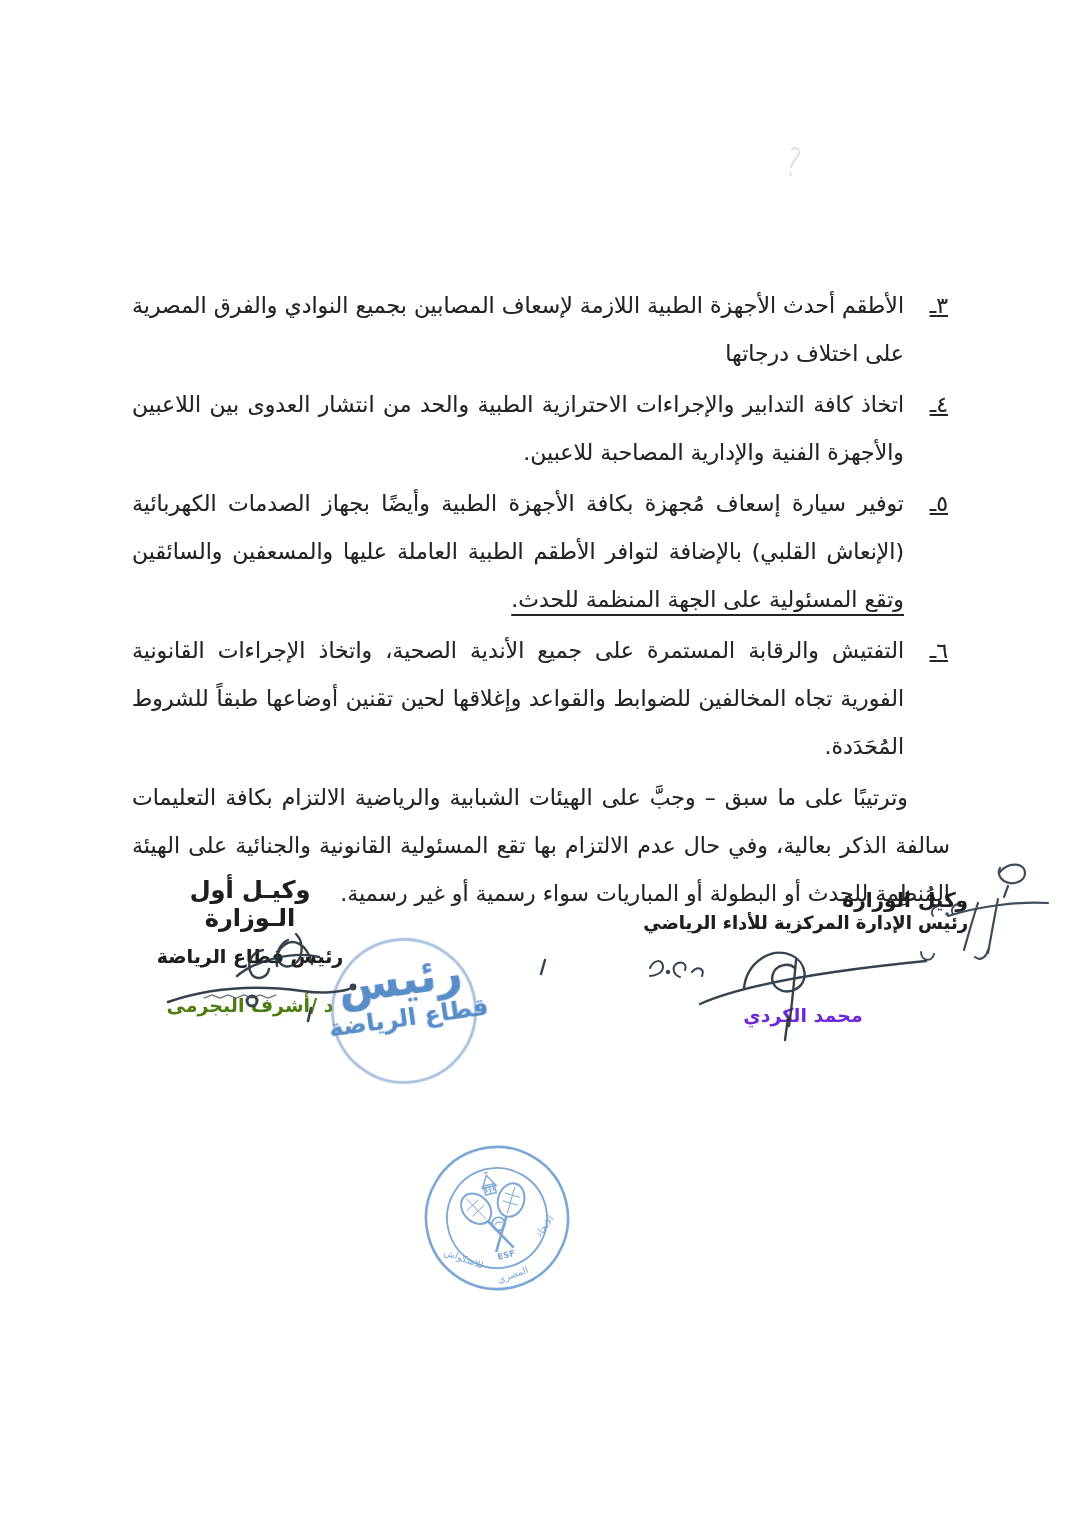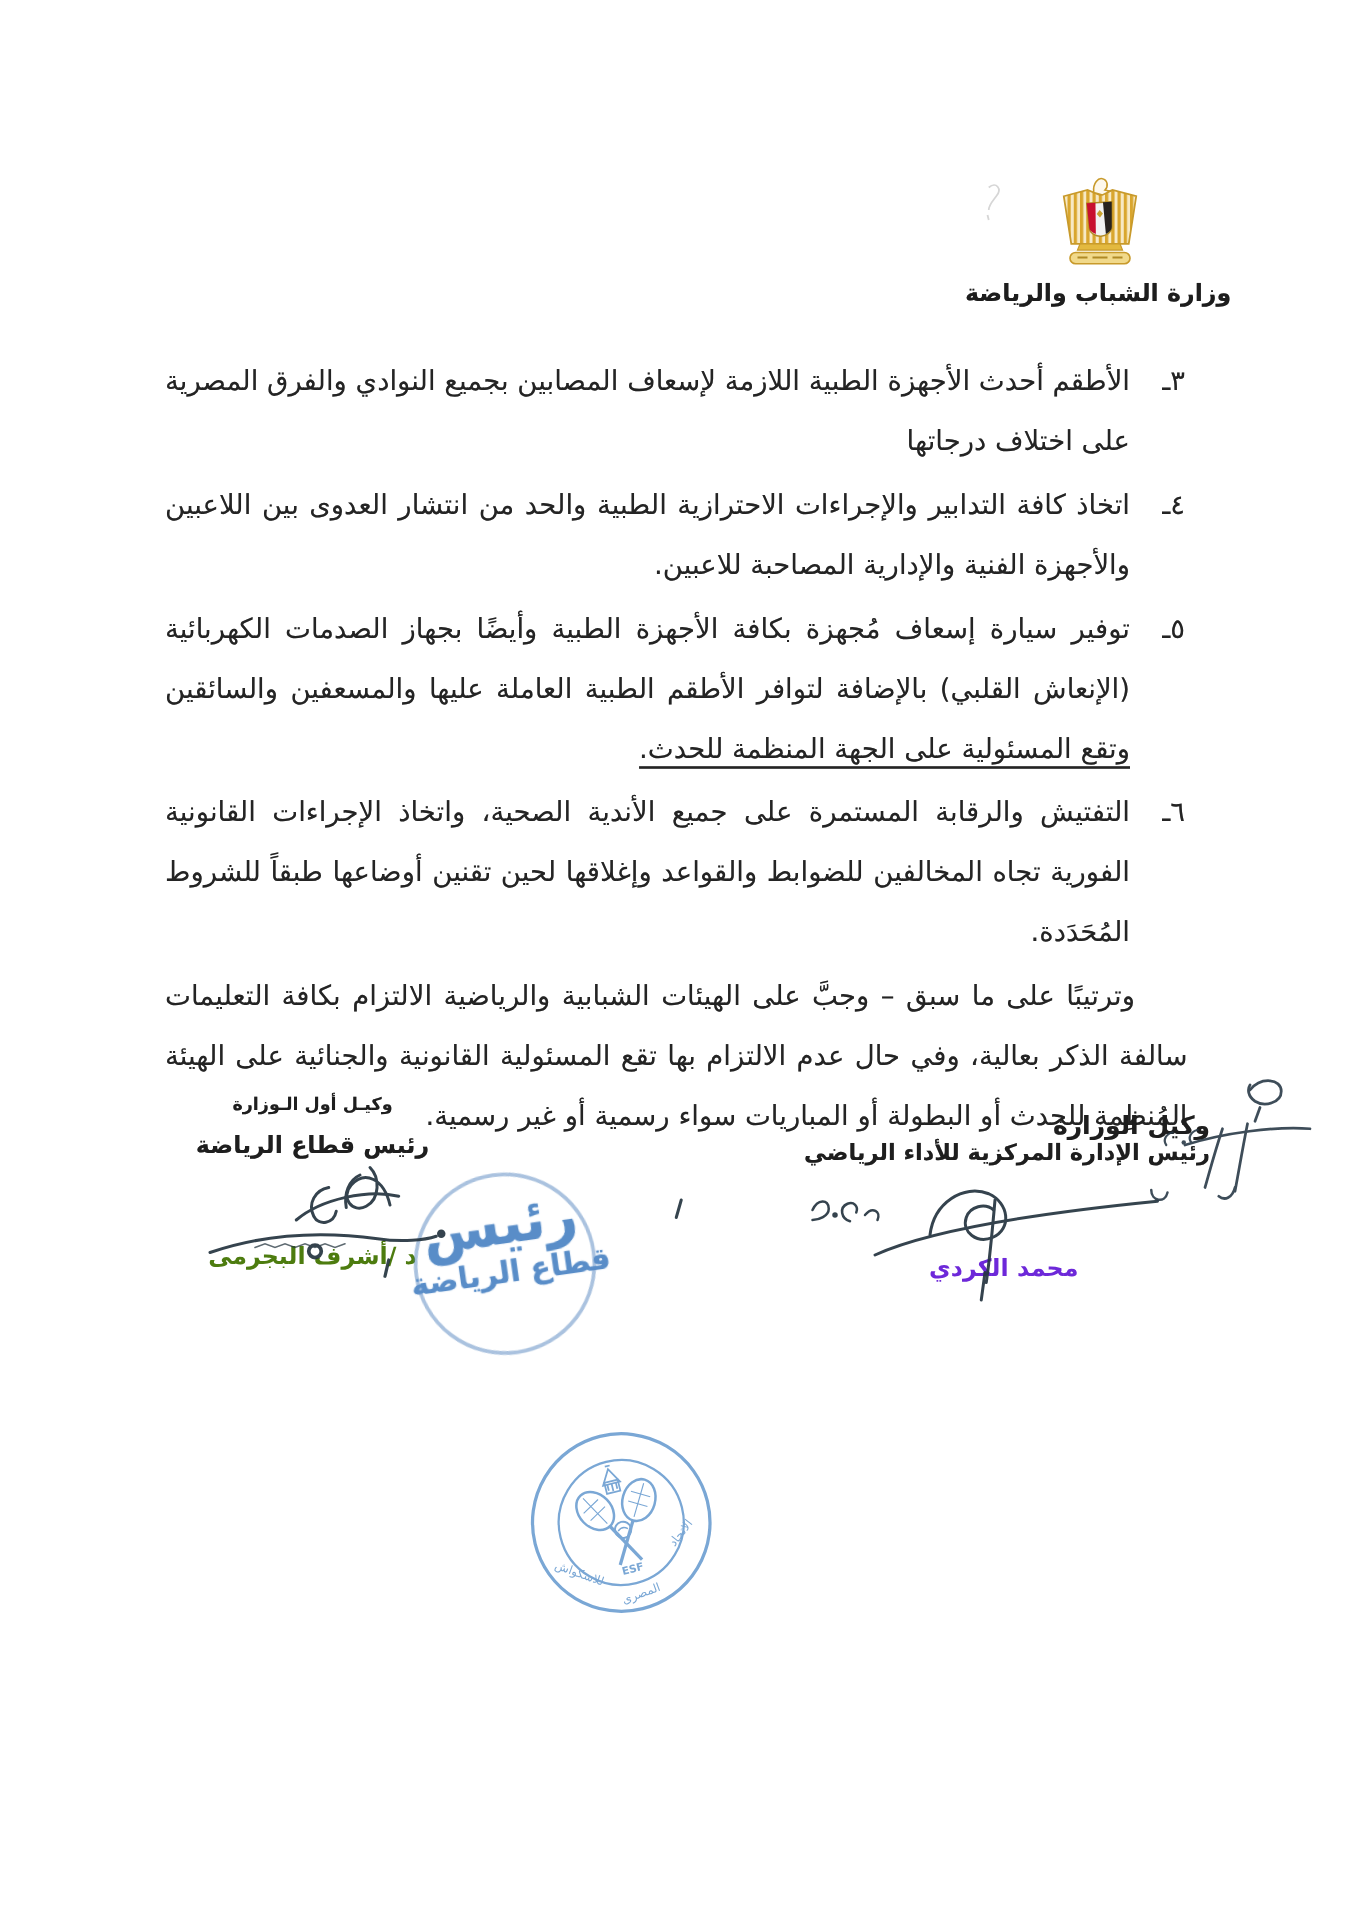--- a/index.html
+++ b/index.html
@@ -20,28 +20,28 @@
     text-shadow:0 0 0.5px rgba(0,0,0,.45);
   }
 
   
   .letter-body {
     position:absolute; top:282px; right:130px; width:818px;
     font-size:22px; line-height:48px; text-align:justify;
     color:#242424; text-shadow:0 0 0.4px rgba(0,0,0,.35);
   }
   .clause { position:relative; padding-right:46px; margin-bottom:3px; }
-  .clause-num { position:absolute; right:2px; top:0; }
+  .clause-num { position:absolute; right:2px; top:0;text-decoration:underline; }
   .u-part { text-decoration:underline; text-underline-offset:7px; text-decoration-thickness:1.6px; }
   .closing-par { margin-top:3px; text-indent:42px; }
 
   
   .sig-title { font-weight:bold; color:#1e1e1e; text-shadow:0 0 0.5px rgba(0,0,0,.4); }
   .sig-left { position:absolute; top:876px; left:148px; width:204px; text-align:center; }
-  .sig-left .t1 { font-size:14px; letter-spacing:1px; }
+  .sig-left .t1 { font-size:24px; letter-spacing:1px; }
   .sig-left .t2 { font-size:19px; margin-top:13px; }
   .sig-left-name { position:absolute; top:994px; left:140px; width:220px; text-align:center;
                    font-size:19px; font-weight:bold; color:#4d7c0f; }
   .sig-right { position:absolute; top:888px; left:648px; width:320px; text-align:right; }
   .sig-right .t1 { font-size:20px; }
   .sig-right .t2 { font-size:18px; white-space:nowrap; }
   .sig-right-name { position:absolute; top:1004px; left:688px; width:230px; text-align:center;
                     font-size:19px; font-weight:bold; color:#6d28d9; }
 
   
@@ -64,46 +64,20 @@
   .stamp-esf { position:absolute; left:419px; top:1140px; opacity:0.82; filter:blur(0.3px); }
 
   
   .ink-overlay { position:absolute; top:0; left:0; pointer-events:none; }
 </style>
 </head>
 <body>
 
 <div class="page">
 
-  <div class="letterhead">
-    <svg class="emblem" width="72" height="76" viewBox="0 0 72 76">
-      <defs>
-        <pattern id="goldStripes" width="5" height="6" patternUnits="userSpaceOnUse">
-          <rect width="5" height="6" fill="#f7e9c4"></rect>
-          <rect x="0" width="2.6" height="6" fill="#d9a62e"></rect>
-        </pattern>
-      </defs>
-
-      <path d="M7,17 L26,12 L36,16 L46,12 L65,17 L59,55 L13,55 Z" fill="url(#goldStripes)" stroke="#c89a2b" stroke-width="1.4"></path>
-
-      <path d="M31,14 C30,6 35,2 38,3 C42,4 43,9 40,12 L44,13 L38,16 Z" fill="#fdf8ec" stroke="#c89a2b" stroke-width="1.3"></path>
-
-      <g transform="rotate(-3 36 34)">
-        <path d="M26,22 L46,22 L45,42 C45,46 40,49 36,49 C32,49 27,46 27,42 Z" fill="#f2f2f2" stroke="#b08a25" stroke-width="1.2"></path>
-        <path d="M26,22 L33,22 L32,47 C29,45.5 27,44 27,42 Z" fill="#c8102e"></path>
-        <path d="M39,22 L46,22 L45,42 C45,44 43,46 40,47.5 Z" fill="#27221f"></path>
-        <path d="M33.5,31 l2.5,-3 l2.5,3 l-2.5,3 z" fill="#c9a22f"></path>
-      </g>
-
-      <path d="M20,55 L52,55 L54,60 L18,60 Z" fill="#e3b93f" stroke="#c89a2b" stroke-width="1"></path>
-      <rect x="12" y="62" width="48" height="9" rx="4.5" fill="#f1d98a" stroke="#c89a2b" stroke-width="1.3"></rect>
-      <path d="M18,66 h8 M30,66 h12 M46,66 h8" stroke="#b08a25" stroke-width="1.6"></path>
-    </svg>
-    <div class="ministry-name">وزارة الشباب والرياضة</div>
-  </div>
 
   <div class="letter-body">
 
     <div class="clause">
       <span class="clause-num">٣ـ</span>
       <span>الأطقم أحدث الأجهزة الطبية اللازمة لإسعاف المصابين بجميع النوادي والفرق المصرية على اختلاف درجاتها</span>
     </div>
 
     <div class="clause">
       <span class="clause-num">٤ـ</span>

